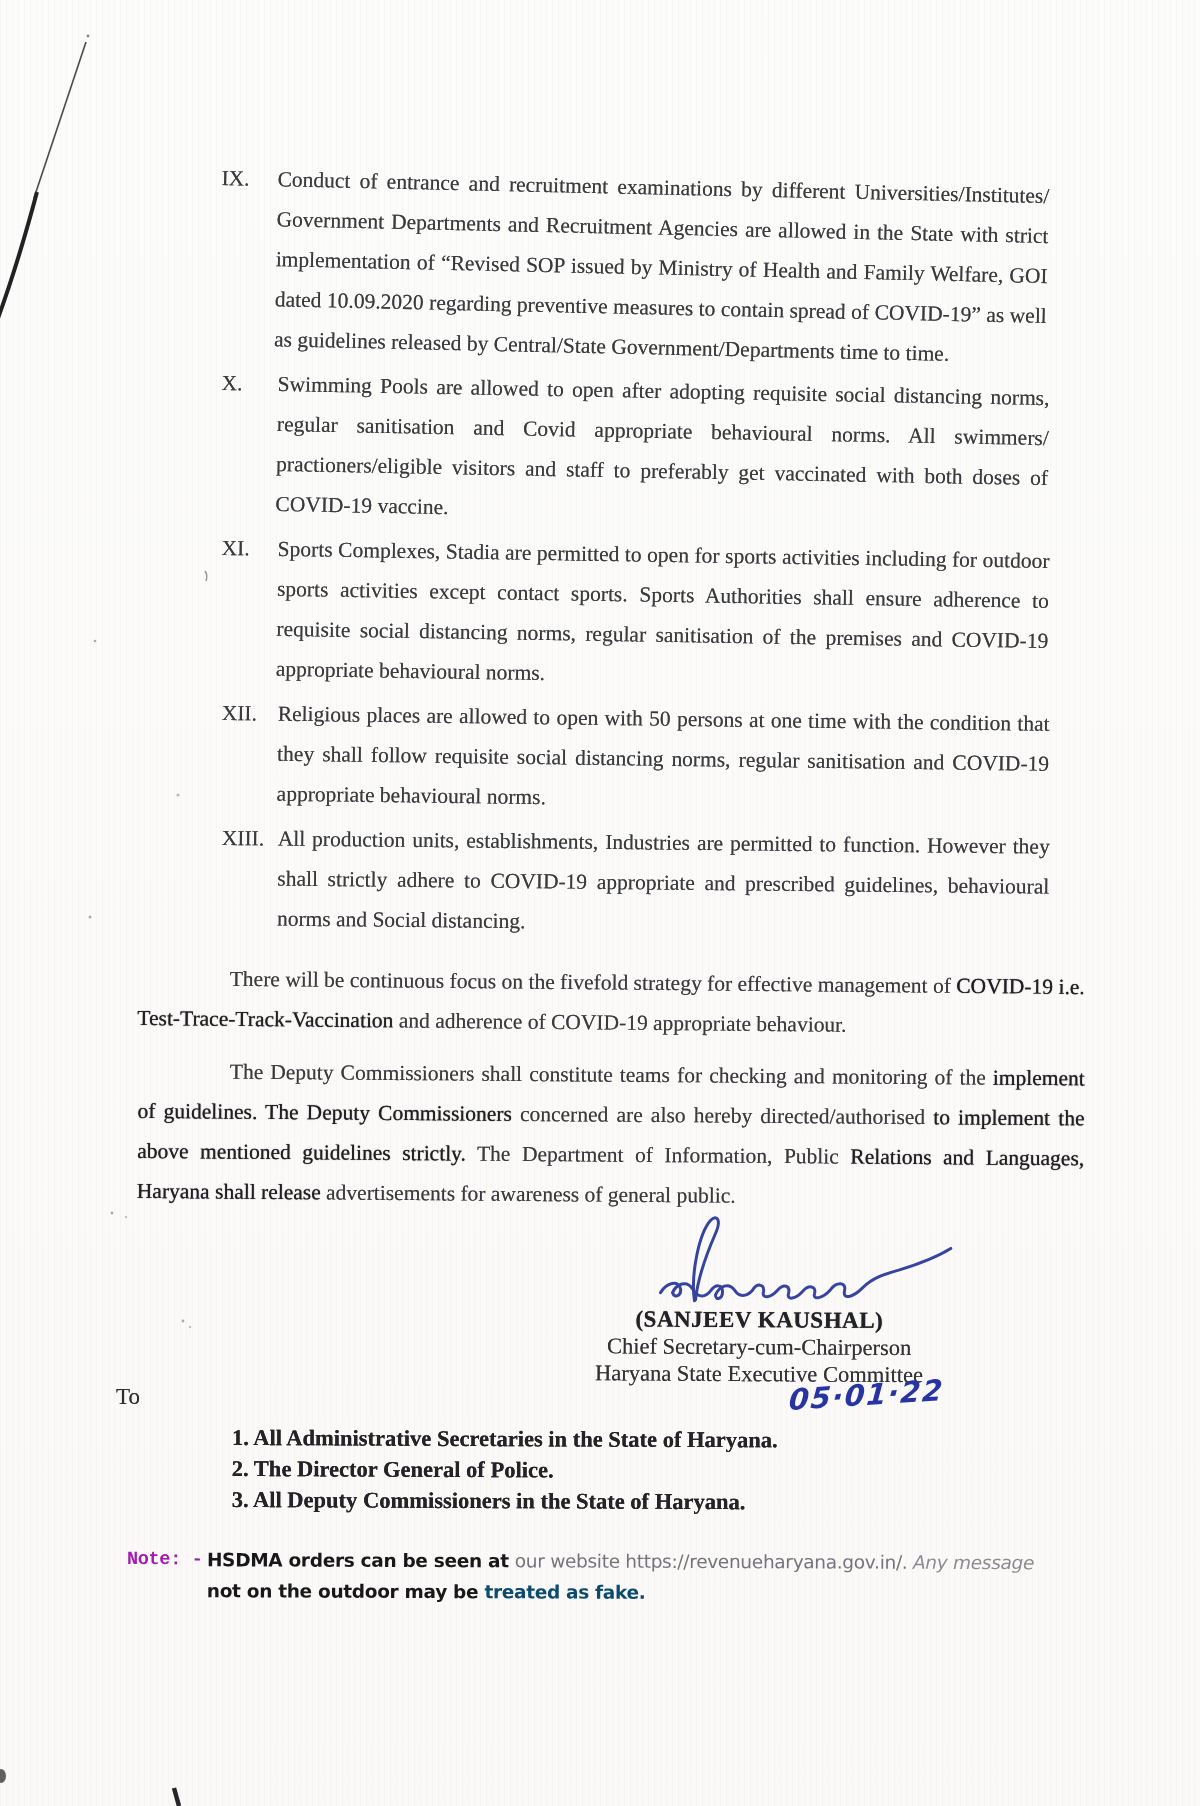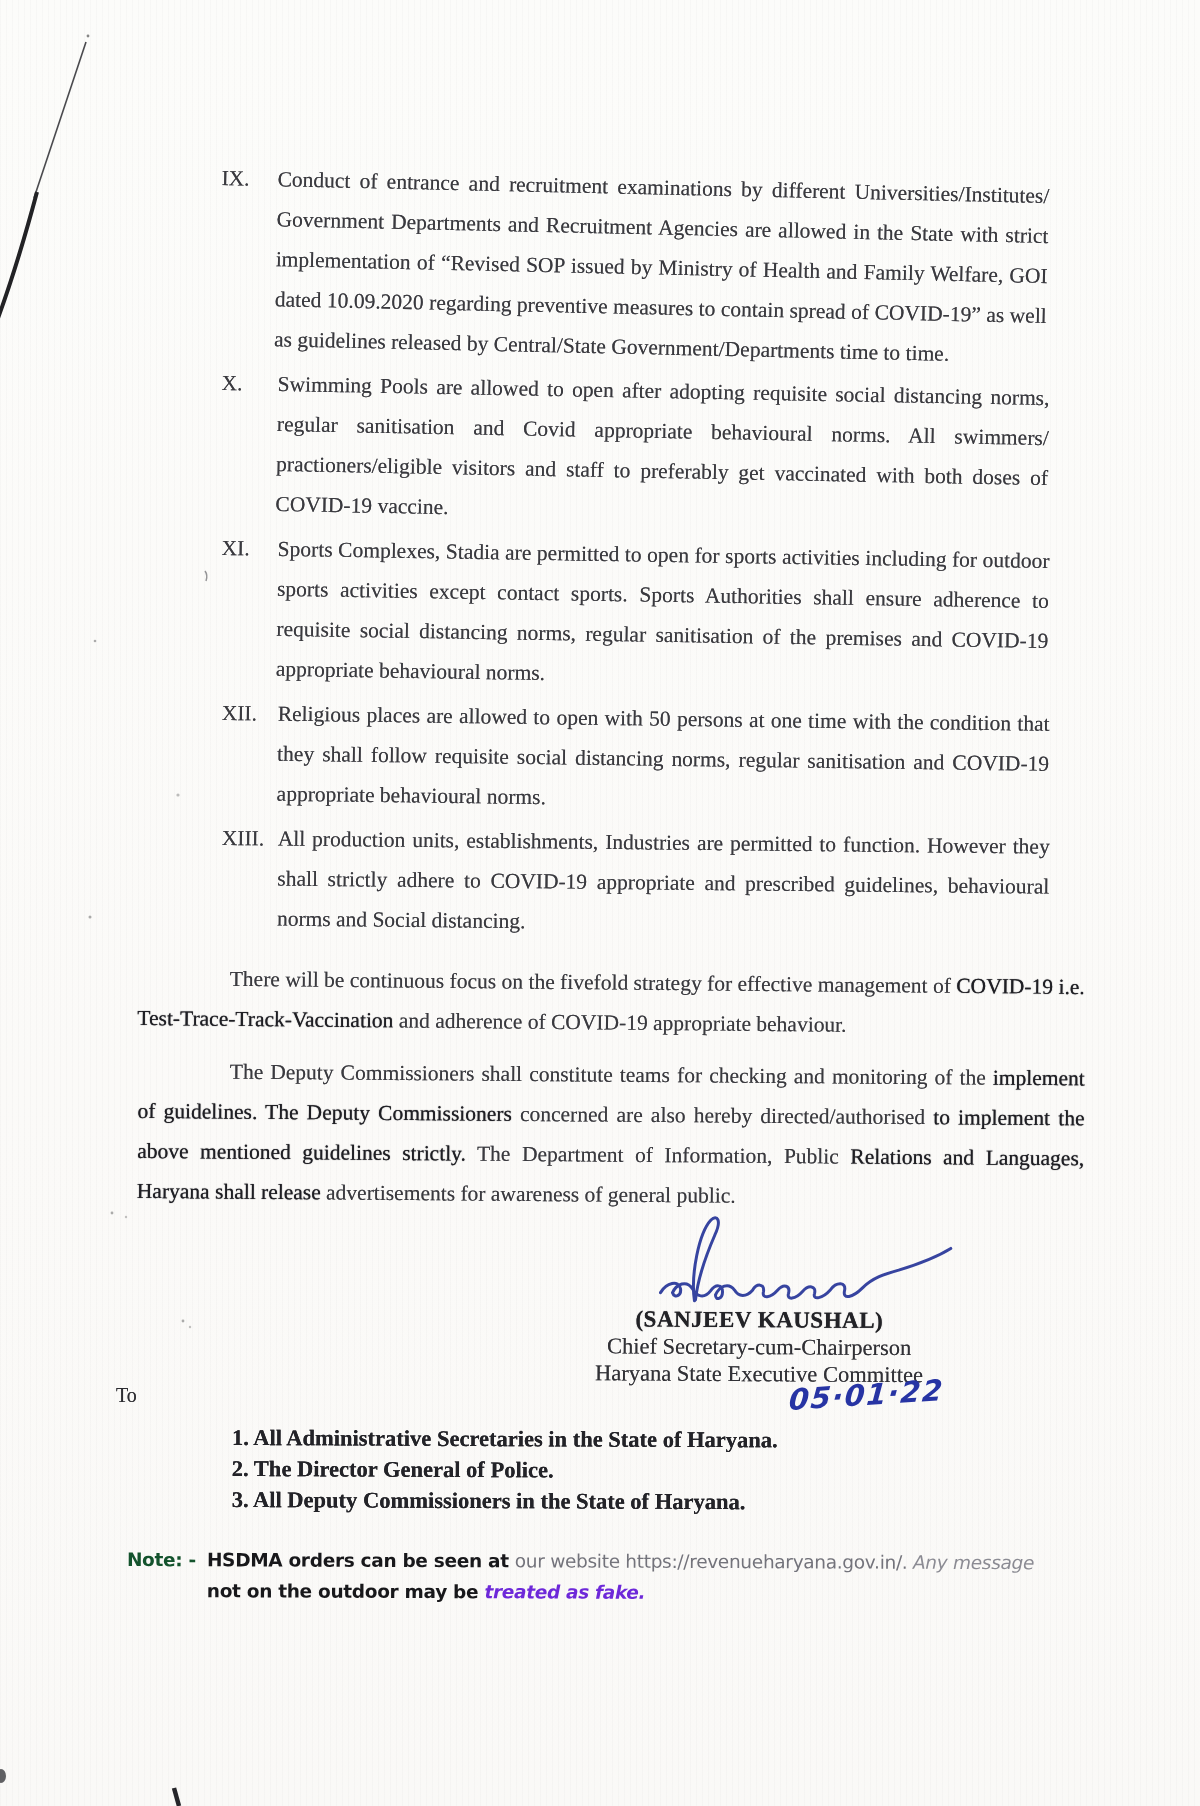--- a/index.html
+++ b/index.html
@@ -38,37 +38,37 @@
     transform:rotate(.35deg);transform-origin:0 0;}
   .sig-stroke{display:block;margin:0 0 2px 100px;}
   .sig-name{font-weight:bold;font-size:23px;line-height:26px;letter-spacing:.5px;
     color:#232327;text-shadow:0 0 .7px #232327;}
   .sig-line{font-size:22.5px;line-height:27px;color:#313136;text-shadow:0 0 .5px rgba(49,49,54,.7);}
   .sig-date{position:absolute;right:20px;top:164px;
     font-family:"DejaVu Sans",sans-serif;font-style:italic;font-weight:bold;
     font-size:29px;color:#2734a4;letter-spacing:1.5px;
     transform:rotate(-4deg) skewX(-8deg);}
 
-  .to{position:absolute;left:116px;top:1384px;font-size:20px;color:#2d2d32;
+  .to{position:absolute;left:116px;top:1384px;font-size:23px;color:#2d2d32;
     text-shadow:0 0 .5px rgba(45,45,50,.7);}
 
   .recips{position:absolute;left:232px;top:1422px;transform:rotate(.25deg);transform-origin:0 0;}
   .recip{font-size:22.5px;font-weight:bold;line-height:31px;color:#232328;
     text-shadow:0 0 .5px #232328;white-space:nowrap;}
 
   
   .note{position:absolute;left:127px;top:1544px;width:900px;padding-left:80px;
     font-family:"DejaVu Sans",sans-serif;font-size:18.5px;line-height:31px;
     letter-spacing:-.3px;transform:rotate(.2deg);transform-origin:0 0;}
-  .note-label{position:absolute;left:0;top:0;font-weight:bold;color:#14532d;}
+  .note-label{position:absolute;left:0;top:0;font-weight:bold;color:#a21caf;font-family:Liberation Mono, monospace;}
   .note-line{white-space:nowrap;}
   .nb{font-weight:bold;color:#18181b;}
   .ng{color:#73737b;}
   .ng2{color:#8b8b93;font-style:italic;}
-  .nr{font-weight:bold;color:#6d28d9;font-style:italic;}
+  .nr{font-weight:bold;color:#0c4a6e;}
 </style>
 </head>
 <body>
 
 <div class="streaks"></div>
 
 <svg class="artifacts" width="1200" height="1806" viewBox="0 0 1200 1806">
   <line x1="86" y1="42" x2="34" y2="198" stroke="#4a4a4e" stroke-width="1.6"></line>
   <path d="M37,192 C22,248 6,298 -8,334" stroke="#222225" stroke-width="4" fill="none"></path>
   <circle cx="88" cy="36" r="1.4" fill="#555" opacity=".7"></circle>

